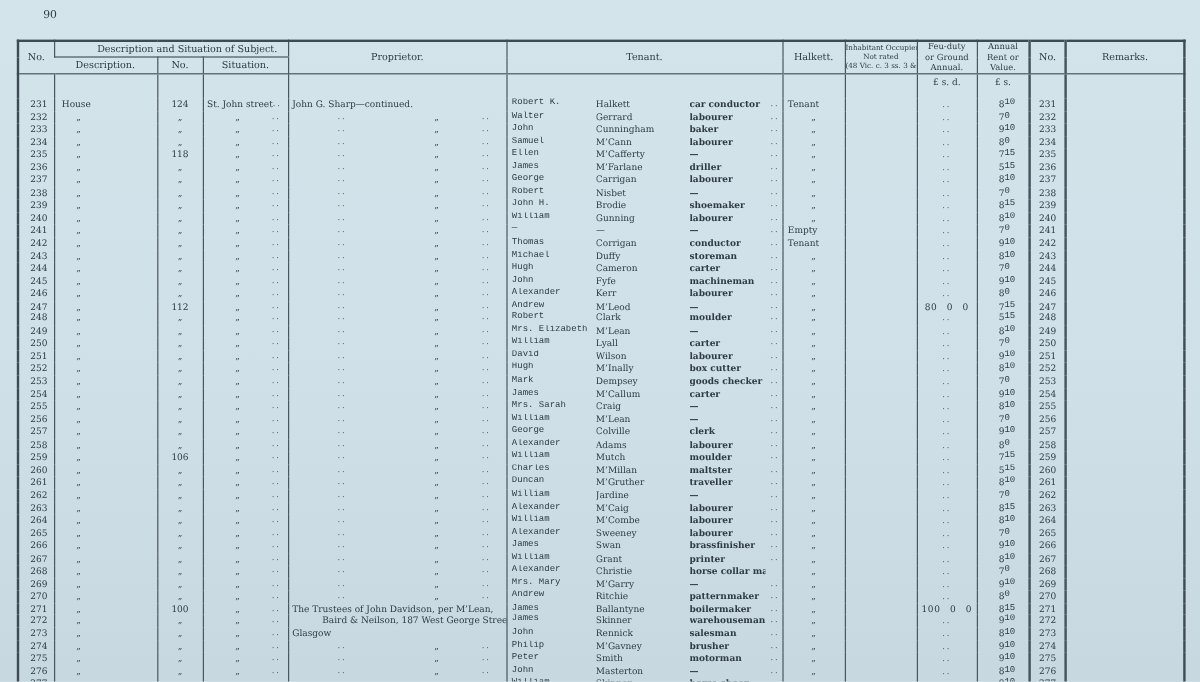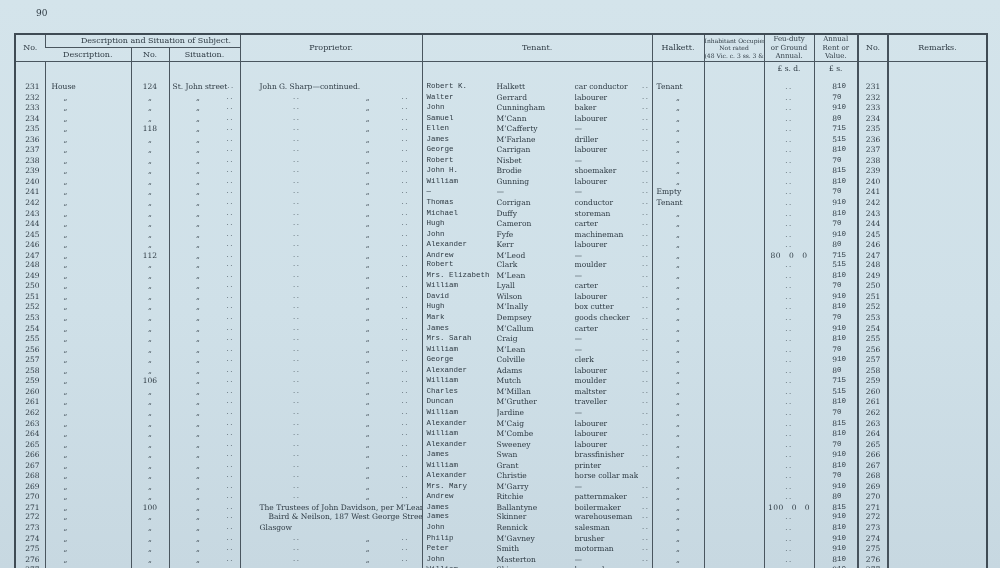--- a/index.html
+++ b/index.html
@@ -49,29 +49,29 @@
   .c11b { border-left:2px solid #46525c; border-right:2px solid #46525c; }
   .t-no1 { text-align:right; padding-right:5px; }
   .t-no2 { text-align:center; }
   .t-desc span { display:block; padding-left:6px; }
   .t-desc span.dit { padding-left:18px; }
   .t-stno { text-align:center; }
   .fx { display:flex; height:9.54px; line-height:9.54px; }
   .t-sit .l { flex:1; padding-left:3px; }
   .t-sit .l.dit { text-align:center; padding-left:0; }
   .dots { width:13px; text-align:left; letter-spacing:1.5px; font-size:7px; opacity:.85; }
-  .t-prop .ptx { display:block; padding-left:19px; }
+  .t-prop .ptx { display:block; padding-left:3px; }
   .t-prop .ptx.ind { padding-left:28px; }
   .t-prop .trio { display:flex; }
   .t-prop .dl { flex:1.1; text-align:center; letter-spacing:1.5px; font-size:7px; opacity:.85; }
   .t-prop .dm { flex:1; text-align:center; }
   .t-prop .dr { width:20px; letter-spacing:1.5px; font-size:7px; opacity:.85; }
   .t-ten .tf { width:70px; padding-left:4px; overflow:hidden;font-family:Liberation Mono, monospace; }
   .t-ten .tl { width:78px; overflow:hidden; }
-  .t-ten .to { flex:1; overflow:hidden; }
+  .t-ten .to { flex:1; overflow:hidden;font-weight:bold; }
   .t-ten .dots { width:12px; text-align:right; padding-right:2px; }
   .t-occ span { display:block; padding-left:4px; }
   .t-occ span.dit { padding-left:0; text-align:center; }
   .t-feu { text-align:center; word-spacing:5px; letter-spacing:.5px; }
   .t-feu .dotted { letter-spacing:1.5px; font-size:7px; opacity:.85; }
   .t-rent .rl { flex:1.4; text-align:right; }
   .t-rent .rs { flex:1; text-align:left; padding-right:4px;font-family:Liberation Mono, monospace; }
 </style>
 </head>
 <body>

